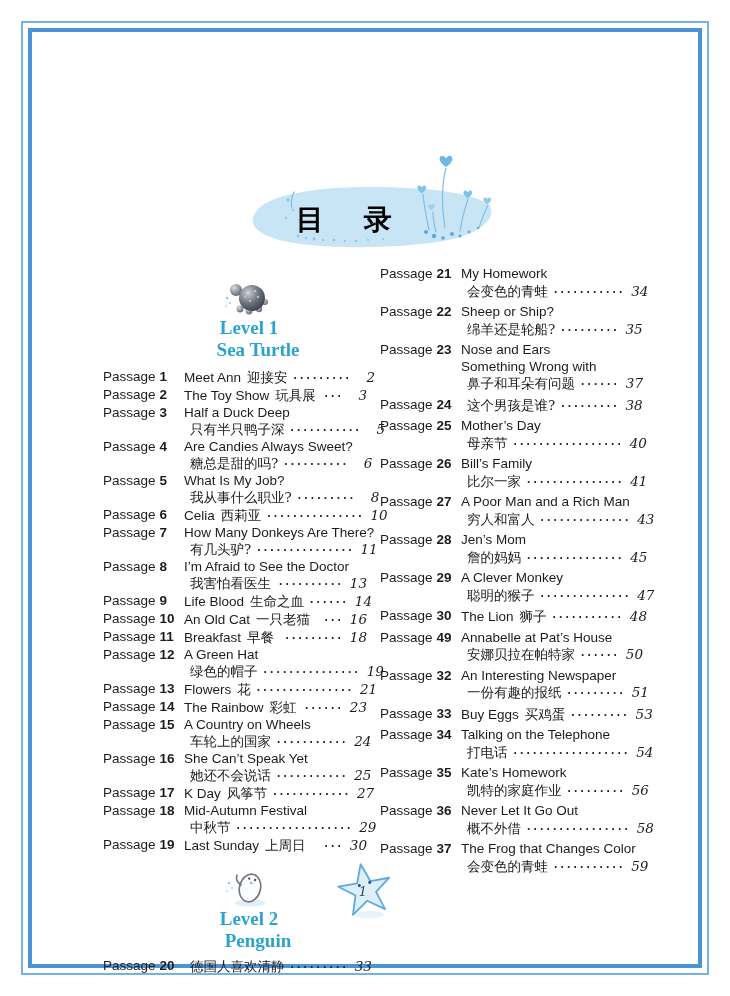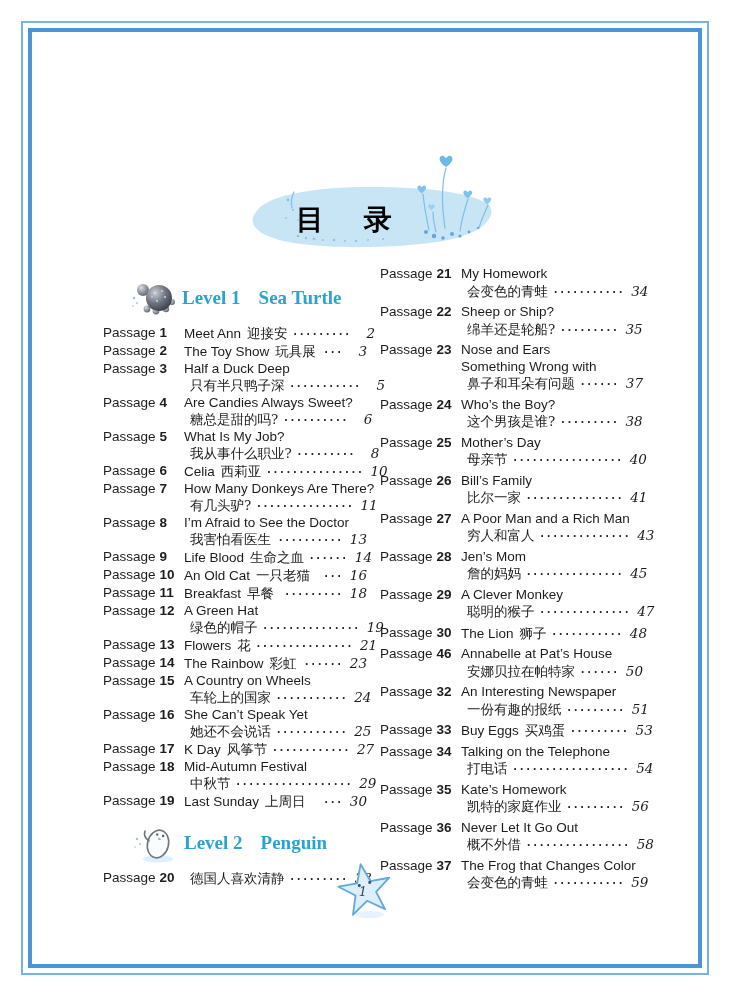--- a/index.html
+++ b/index.html
@@ -9,21 +9,21 @@
        border:2px solid #74B2E2;pointer-events:none;}
   .frame-inner{position:absolute;left:28px;top:28px;right:28px;bottom:28px;
        border:4px solid #4C95D5;pointer-events:none;}
   .decor-svg{position:absolute;left:238px;top:148px;}
   .main-title{position:absolute;left:296px;top:182px;font-size:28px;font-weight:900;
        letter-spacing:9px;word-spacing:14px;color:#000;}
   .col{position:absolute;font-size:13.5px;}
   .col-left{left:103px;top:279px;width:264px;}
   .col-right{left:380px;top:266px;width:261px;}
   .sec-header{display:flex;align-items:center;margin:0 0 8px 28px;
-       font-family:"Liberation Serif",serif;font-weight:700;font-size:19px;color:#2BA3CF;}
+       font-family:"Liberation Serif",serif;font-weight:700;font-size:19px;color:#2BA3CF;flex-direction:column;}
   .sec-header.sec2{margin-top:12px;margin-bottom:6px;}
   .sec-icon{display:inline-flex;margin-right:3px;}
   .sec-name{margin-left:18px;}
   .entry{display:flex;align-items:flex-start;}
   .col-left .entry{margin-bottom:1px;}
   .col-right .entry{margin-bottom:4px;}
   .label{flex:0 0 81px;white-space:nowrap;}
   .pnum{margin-left:4px;font-weight:700;}
   .lines{flex:1;min-width:0;}
   .line{display:flex;align-items:baseline;}
@@ -482,23 +482,20 @@
               <span class="dots">······</span>
               <span class="pg">37</span>
             </span>
           </div>
         </div>
       </div>
       <div class="entry">
         <span class="label"><span class="plab">Passage</span><b class="pnum">24</b></span>
         <div class="lines">
           <div class="line">
-            <span class="en">Who’s the Boy?</span>
-          </div>
-          <div class="line">
             <span class="cn">这个男孩是谁?</span>
             <span class="rgroup">
               <span class="dots">·········</span>
               <span class="pg">38</span>
             </span>
           </div>
         </div>
       </div>
       <div class="entry">
         <span class="label"><span class="plab">Passage</span><b class="pnum">25</b></span>
@@ -582,21 +579,21 @@
             <span class="en">The Lion</span>
             <span class="cn">狮子</span>
             <span class="rgroup">
               <span class="dots">···········</span>
               <span class="pg">48</span>
             </span>
           </div>
         </div>
       </div>
       <div class="entry">
-        <span class="label"><span class="plab">Passage</span><b class="pnum">46</b></span>
+        <span class="label"><span class="plab">Passage</span><b class="pnum">49</b></span>
         <div class="lines">
           <div class="line">
             <span class="en">Annabelle at Pat’s House</span>
           </div>
           <div class="line">
             <span class="cn">安娜贝拉在帕特家</span>
             <span class="rgroup">
               <span class="dots">······</span>
               <span class="pg">50</span>
             </span>

